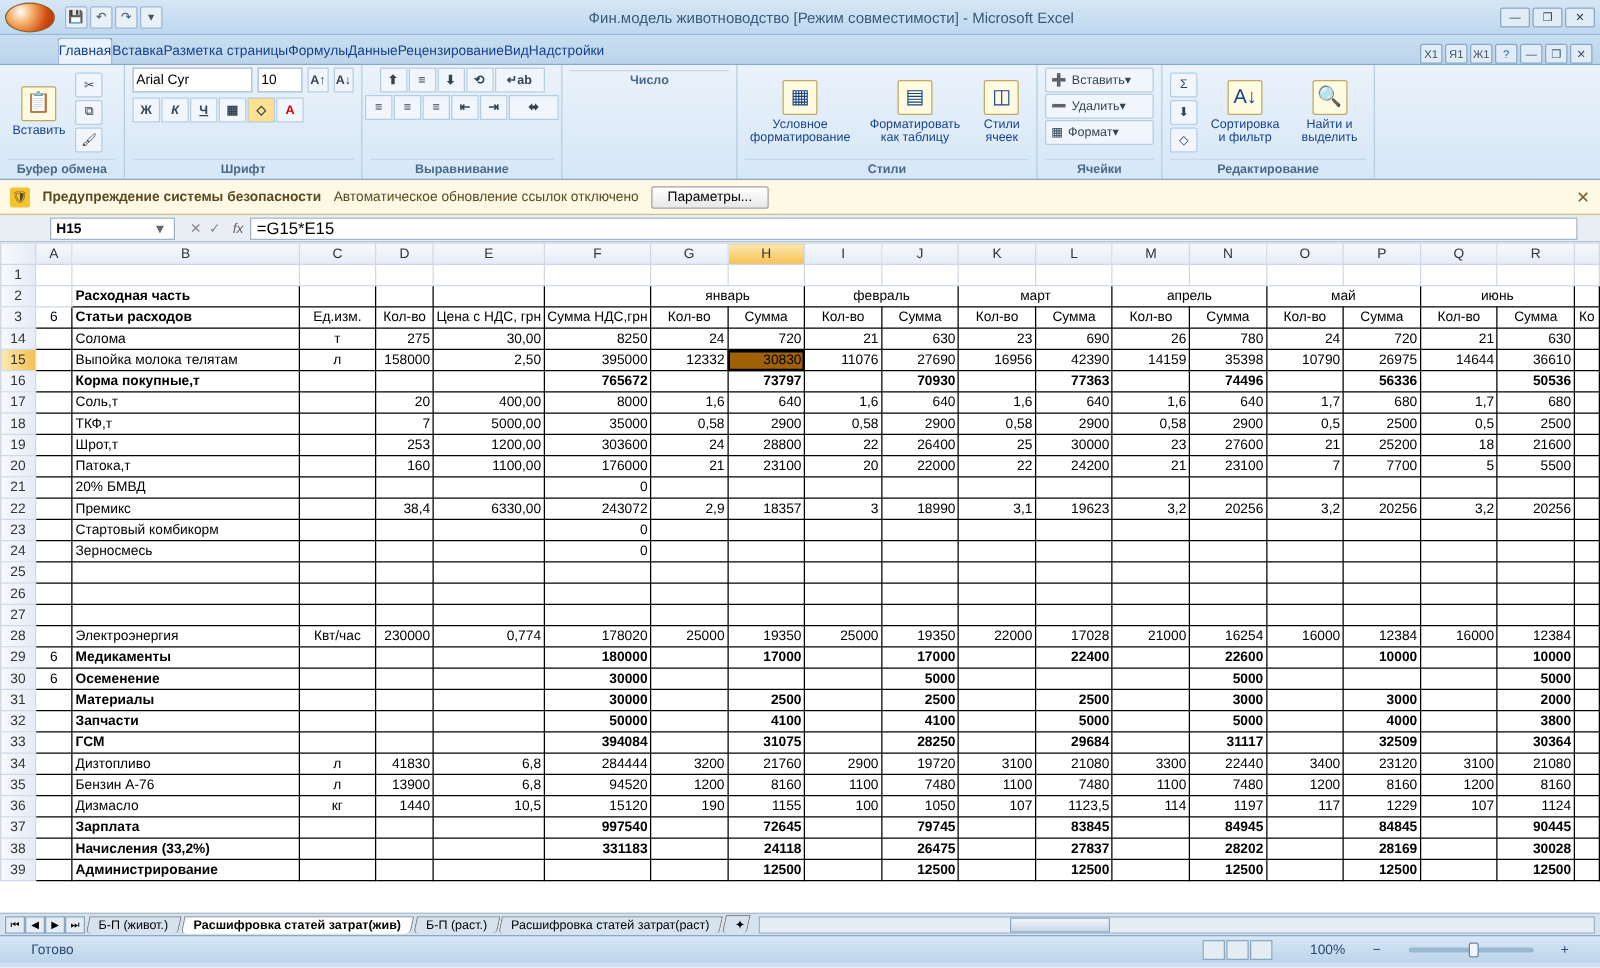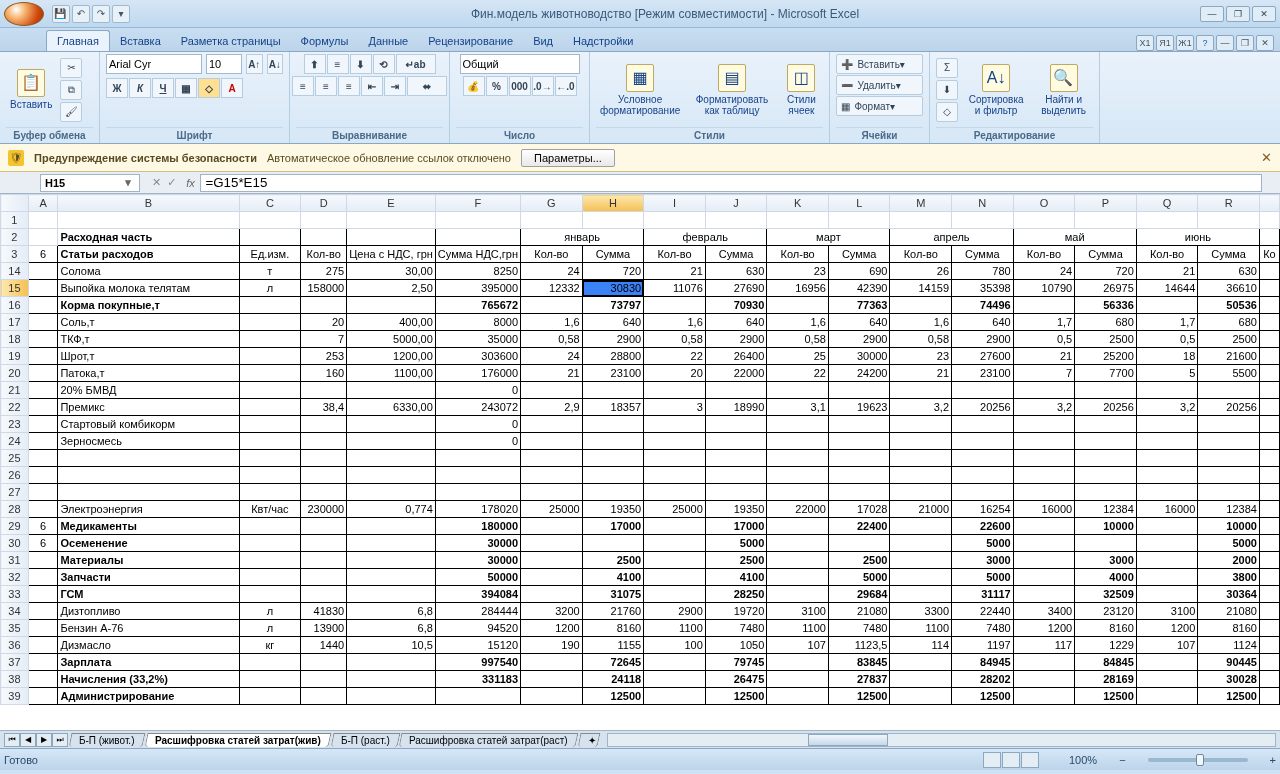--- a/index.html
+++ b/index.html
@@ -9,21 +9,21 @@
 .titlebar { height: 28px; background: linear-gradient(#d6e6f5,#bed8ef); display: flex; align-items: center; padding: 0 4px; border-bottom: 1px solid #9ab8d6; }
 .office-btn { width: 40px; height: 24px; background: radial-gradient(circle at 30% 30%, #fff, #f5b26b 30%, #d04a10 70%, #a03000); border-radius: 50%; margin-right: 4px; border: 1px solid #8a5a20; }
 .qat { display: flex; gap: 2px; margin-left: 4px; }
 .qat-btn { width: 18px; height: 18px; background: #e8f0f8; border: 1px solid #a0b8d0; border-radius: 2px; display:flex; align-items:center; justify-content:center; font-size:10px; color:#456; }
 .title-text { flex: 1; text-align: center; color: #3a5a7a; font-size: 12px; }
 .win-ctrls { display: flex; gap: 2px; }
 .win-btn { width: 24px; height: 16px; background: #e0ecf6; border: 1px solid #8aa8c0; border-radius: 2px; display:flex;align-items:center;justify-content:center; font-size:9px; color:#345; }
 
 
 .ribbon-tabs { height: 24px; background: linear-gradient(#c8def2,#bcd4ea); display: flex; align-items: flex-end; padding-left: 46px; border-bottom: 1px solid #8aa8c6; }
-.rtab { padding: 4px 10px; font-size: 11px; color: #15428b; cursor: pointer; border-radius: 3px 3px 0 0; }
+.rtab { padding: 4px 0; font-size: 11px; color: #15428b; cursor: pointer; border-radius: 3px 3px 0 0; }
 .rtab.active { background: #eaf2fb; border: 1px solid #8aa8c6; border-bottom: none; }
 .ribbon-tabs .help { margin-left: auto; margin-right: 6px; display:flex; gap:2px; }
 .help-btn { width:18px; height:16px; background:#e0ecf6; border:1px solid #8aa8c6; border-radius:2px; font-size:9px; display:flex;align-items:center;justify-content:center; color:#456;}
 
 
 .ribbon { height: 92px; background: linear-gradient(#eaf2fb,#d6e7f6); display: flex; border-bottom: 1px solid #8aa8c6; }
 .rgroup { border-right: 1px solid #b4cde1; padding: 2px 6px; display: flex; flex-direction: column; justify-content: space-between; }
 .rgroup-label { text-align: center; font-size: 10px; color: #4a6a8a; border-top: 1px solid #c4d8e8; padding-top: 2px; margin-top: 2px; font-weight: bold; }
 .rgroup-body { flex: 1; display: flex; align-items: center; gap: 4px; }
 .big-btn { display: flex; flex-direction: column; align-items: center; gap: 2px; padding: 2px 4px; font-size: 10px; color: #15428b; text-align:center; line-height:1.1; }
@@ -56,35 +56,35 @@
 .grid th, .grid td { border: 1px solid #d0d7e5; height: 17px; padding: 0 2px; font-size: 11px; white-space: nowrap; overflow: hidden; }
 .grid th { background: linear-gradient(#f6f9fc,#e4ecf7); color: #333; font-weight: normal; text-align:center; }
 .grid th.rowhdr { width: 28px; text-align:center; background: linear-gradient(90deg,#f6f9fc,#e4ecf7); }
 .grid th.active-col { background: linear-gradient(#fde8b0,#f5c050); }
 .grid th.active-row { background: linear-gradient(90deg,#fde8b0,#f5c050); }
 .grid td { text-align: right; }
 .grid td.lt { text-align: left; }
 .grid td.ct { text-align: center; }
 .grid td.bold { font-weight: bold; }
 .bb { border: 1px solid #000 !important; }
-.selcell { outline: 2px solid #000; outline-offset: -2px; background:#3b82f6; }
+.selcell { outline: 2px solid #000; outline-offset: -2px; background:#a16207; }
 
 
 .sheet-tabs { height: 18px; background: #d6e2ee; display: flex; align-items: center; padding: 0 4px; border-top: 1px solid #a0b4c8; }
 .nav-arrows { display: flex; gap: 0; }
 .nav-arrows span { width: 16px; height: 14px; border: 1px solid #8aa8c0; background: #e4ecf4; display:flex;align-items:center;justify-content:center; font-size:8px; }
 .stab { padding: 1px 8px; background: #fff; border: 1px solid #888; border-bottom: none; border-radius: 0 0 4px 4px; margin-left: 2px; font-size: 10px; transform: skewX(-12deg); }
 .stab span { display:inline-block; transform: skewX(12deg); }
 .stab.active { background: #fff; font-weight: bold; }
 .stab.inactive { background: #d6e2ee; }
 .hscroll { flex:1; height:14px; background:#e4ecf4; border:1px solid #a0b4c8; margin-left:8px; position:relative; }
 .hscroll .thumb { position:absolute; left:200px; width:80px; top:0; bottom:0; background:linear-gradient(#f0f6fc,#c8d8e8); border:1px solid #8aa8c0; }
 
 
-.statusbar { height: 22px; background: linear-gradient(#d6e7f7,#bcd4ea); display: flex; align-items: center; padding: 0 4px; font-size: 11px; color: #2a4a6a; border-top:1px solid #8aa8c6; }
+.statusbar { height: 22px; background: linear-gradient(#d6e7f7,#bcd4ea); display: flex; align-items: center; padding: 0 25px; font-size: 11px; color: #2a4a6a; border-top:1px solid #8aa8c6; }
 .statusbar .zoom { margin-left: auto; display: flex; align-items: center; gap: 22px; }
 .zoom-slider { width: 100px; height: 4px; background: #9ab8d0; position: relative; border-radius:2px;}
 .zoom-slider .zthumb { position: absolute; left: 48px; top: -4px; width: 8px; height: 12px; background: #f0f6fc; border: 1px solid #6a88a0; border-radius:2px; }
 .view-btns { display:flex; gap:1px; margin-right:8px; }
 .view-btns span { width:18px; height:16px; border:1px solid #8aa8c0; background:#e4ecf4; }
 </style>
 </head>
 <body>
 
 <div class="titlebar">
@@ -175,30 +175,20 @@
         <div class="tbtn">≡</div>
         <div class="tbtn">≡</div>
         <div class="tbtn">⇤</div>
         <div class="tbtn">⇥</div>
         <div class="tbtn" style="width:40px;">⬌</div>
       </div>
     </div>
     <div class="rgroup-label">Выравнивание</div>
   </div>
   <div class="rgroup" style="width:140px;">
-    <div class="rgroup-body" style="flex-direction:column; gap:2px;">
-      <input class="font-sel num-sel" value="Общий" style="">
-      <div class="btn-row">
-        <div class="tbtn">💰</div>
-        <div class="tbtn">%</div>
-        <div class="tbtn">000</div>
-        <div class="tbtn">.0→</div>
-        <div class="tbtn">←.0</div>
-      </div>
-    </div>
     <div class="rgroup-label">Число</div>
   </div>
   <div class="rgroup" style="width:240px;">
     <div class="rgroup-body">
       <div class="big-btn">
           <div class="ic">▦</div>
           <span>Условное форматирование</span>
         </div>
       <div class="big-btn">
           <div class="ic">▤</div>

